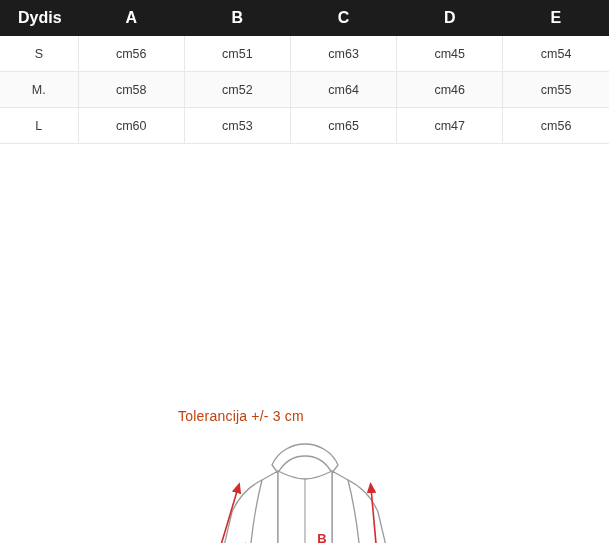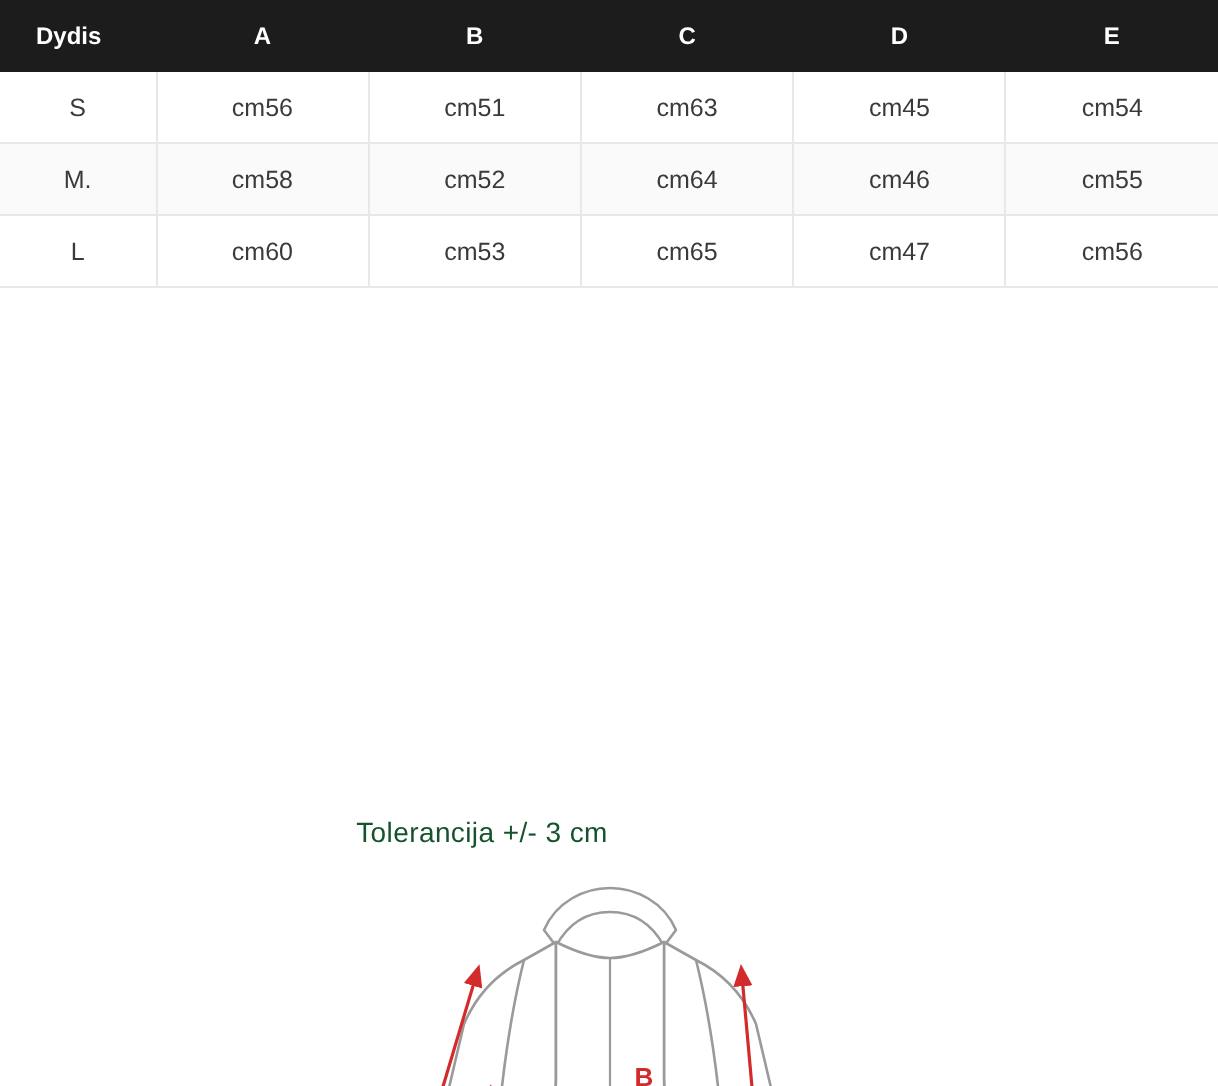--- a/index.html
+++ b/index.html
@@ -23,21 +23,21 @@
   table.size-table {
     width: 609px;
     border-collapse: collapse;
     table-layout: fixed;
     font-size: 12px;
   }
   table.size-table thead th {
     background: #1c1c1c;
     color: #ffffff;
     font-weight: bold;
-    font-size: 12px;
+    font-size: 16px;
     height: 36px;
     padding: 0;
     text-align: center;
     border: none;
   }
   table.size-table thead th.first-col {
     text-align: left;
     padding-left: 18px;
   }
   table.size-table tbody td {
@@ -69,21 +69,21 @@
     width: 609px;
     height: 360px;
   }
   .tolerance {
     position: absolute;
     top: 264px;
     left: 0;
     width: 482px;
     text-align: center;
     font-size: 14px;
-    color: #14532d;
+    color: #c2410c;
     letter-spacing: 0.2px;
   }
   .jacket-svg {
     position: absolute;
     top: 296px;
     left: 152px;
   }
   .lbl {
     font-family: "Liberation Sans", sans-serif;
     font-size: 13px;

